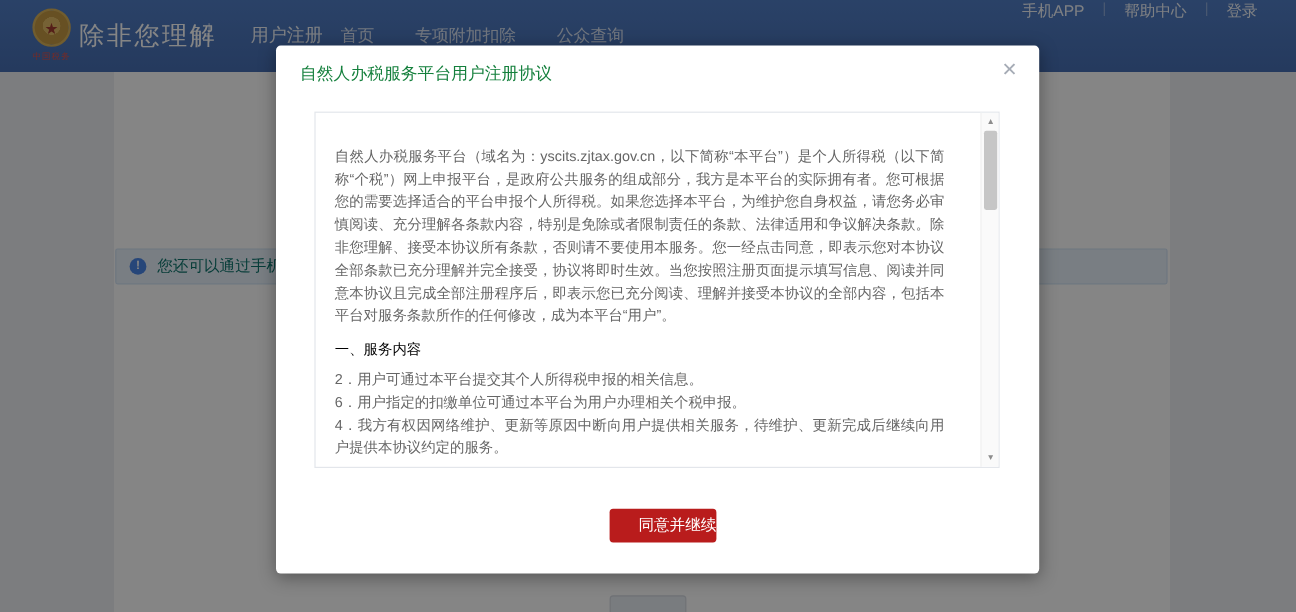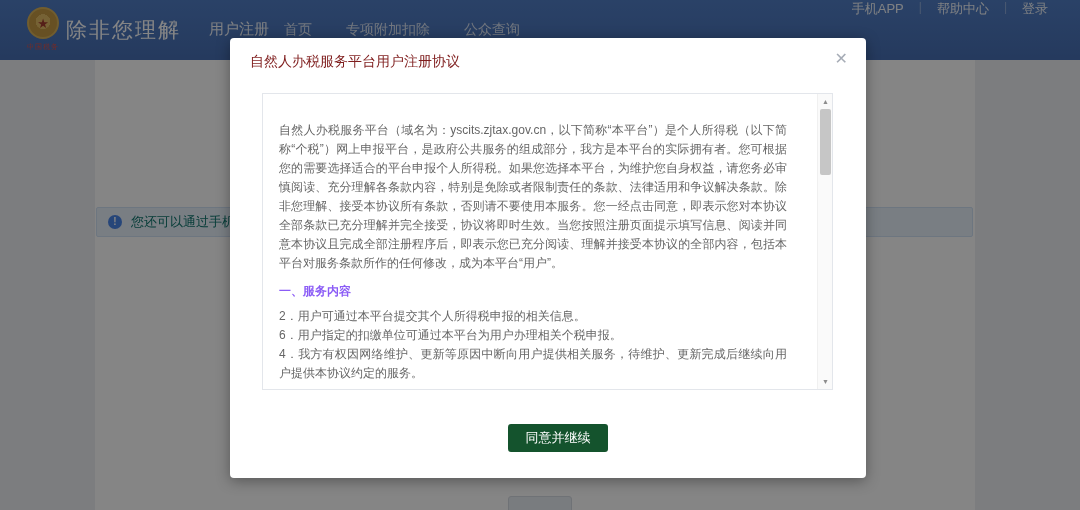--- a/index.html
+++ b/index.html
@@ -77,60 +77,61 @@
 
   
   .modal {
     position:absolute; left:230px; top:38px; width:636px; height:440px;
     background:#ffffff; border-radius:4px;
     box-shadow:0 3px 14px rgba(0,0,0,.35);
     z-index:10;
   }
   .modal-title {
     position:absolute; left:20px; top:15px;
-    font-size:14px; color:#7f1d1d;
+    font-size:14px; color:#15803d;
   }
   .modal-close {
     position:absolute; right:16px; top:11px;
     font-size:16px; color:#a6acb6; cursor:pointer; line-height:1;
     padding:2px;
   }
   .agreement-box {
     position:absolute; left:32px; top:55px; width:571px; height:297px;
     border:1px solid #e3e6eb; background:#fff;
   }
   .agreement-text {
     position:absolute; left:0; top:16px; width:554px; height:295px;
     overflow:hidden; padding:11px 30px 10px 16px;
     font-size:12px; line-height:19px; color:#666;
     text-align:justify;
   }
   .agreement-text p { margin-bottom:9px; }
-  .sec-title { font-weight:bold; color:#8b5cf6; margin:0 0 6px; }
+  .sec-title { font-weight:normal; color:#000000; margin:0 0 6px; }
   .sec-item { margin:0; }
   
   .sb-track {
     position:absolute; right:0; top:0; width:15px; height:295px;
     background:#fafafa; border-left:1px solid #f0f0f0;
   }
   .sb-arrow {
     position:absolute; left:0; width:15px; height:13px;
     font-size:7px; color:#8d8d8d; text-align:center; line-height:13px;
     cursor:pointer;
   }
   .sb-up { top:1px; } .sb-down { bottom:1px; }
   .sb-thumb {
     position:absolute; left:2px; top:15px; width:11px; height:66px;
     background:#c6c6c6; border-radius:2px; cursor:pointer;
   }
   .agree-btn {
-    position:absolute; left:278px; top:386px; width:100px; height:28px;
-    background:#14532d; color:#fff; font-size:13px;
+    position:absolute; left:278px; top:386px; width:89px; height:28px;
+    background:#b91c1c; color:#fff; font-size:13px;
     border:none; border-radius:3px; cursor:pointer;
     font-family:inherit;
+    text-align:right;
   }
 </style>
 </head>
 <body>
 
 <div class="header">
   <div class="emblem">
     <span class="star">★</span>
   </div>
   <div class="logo-caption">中国税务</div>

